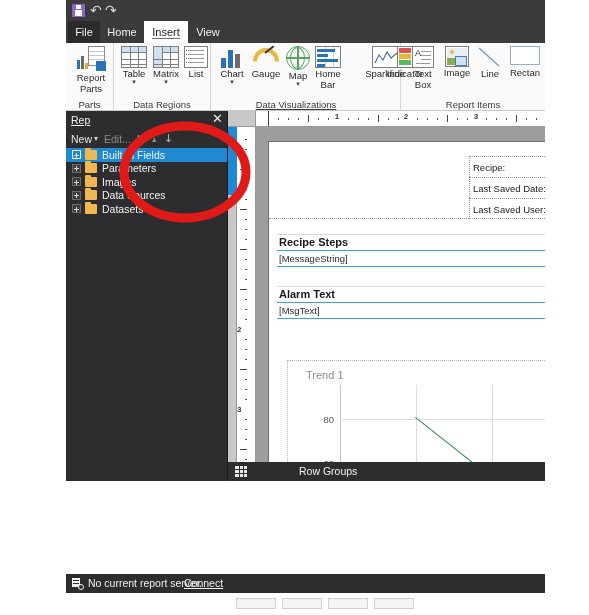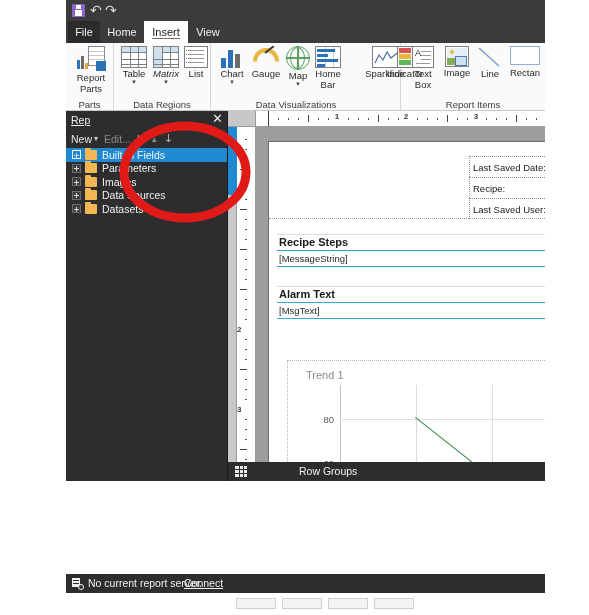--- a/index.html
+++ b/index.html
@@ -473,21 +473,21 @@
         <div class="icn i-table">
           <div class="hdr"></div>
           <div class="v" style="left:8px"></div>
             <div class="v" style="left:16px"></div>
           <div class="h" style="top:12px"></div>
             <div class="h" style="top:17px"></div>
         </div>
         <span class="ritem-label">Table</span>
         <span class="ritem-caret">▾</span>
       </div>
-      <div class="ritem" style="left:36px; width:32px;font-style:italic;">
+      <div class="ritem" style="left:36px; width:32px;">
         <div class="icn i-matrix">
           <div class="hdr"></div>
             <div class="lcol"></div>
           <div class="v" style="left:8px"></div>
             <div class="v" style="left:16px"></div>
           <div class="h" style="top:12px"></div>
             <div class="h" style="top:17px"></div>
         </div>
         <span class="ritem-label">Matrix</span>
         <span class="ritem-caret">▾</span>
@@ -555,21 +555,21 @@
         <span class="ritem-label">Sparkline</span>
       </div>
       <div class="ritem" style="left:174px; width:40px;">
         <div class="icn i-indicator">
           <div class="s s1"></div>
             <div class="s s2"></div>
             <div class="s s3"></div>
         </div>
         <span class="ritem-label">Indicator</span>
       </div>
-      <div class="rgroup-label" style="left:-10px; width:190px;">Data Visualizations</div>
+      <div class="rgroup-label" style="left:-10px; width:190px;text-decoration:underline;">Data Visualizations</div>
     </div>
 
     <div class="rgroup last" style="left:335px; width:144px;">
       <div class="ritem" style="left:8px; width:28px;">
         <div class="icn i-textbox">
           <span class="A">A</span>
           <div class="tl" style="top:4px"></div>
             <div class="tl" style="top:8px"></div>
           <div class="tl" style="top:12px"></div>
             <div class="tl" style="top:16px; width:14px; right:3px"></div>
@@ -717,22 +717,22 @@
       <div class="tick" style="top:292px"></div>
         <div class="tick" style="top:302px"></div>
       <div class="tick" style="top:312px"></div>
         <div class="tickM" style="top:322px"></div>
       <div class="tick" style="top:332px"></div>
     </div>
 
     <div class="page">
 
       <div class="hdr-table">
+        <div class="hdr-cell">Recipe:</div>
         <div class="hdr-cell">Last Saved Date:</div>
-        <div class="hdr-cell">Recipe:</div>
         <div class="hdr-cell">Last Saved User:</div>
       </div>
 
       <div class="page-divider"></div>
 
       <div class="sec" style="top:92px;">
         <div class="sec-top"></div>
         <div class="sec-title">Recipe Steps</div>
         <div class="sec-value">[MessageString]</div>
       </div>

